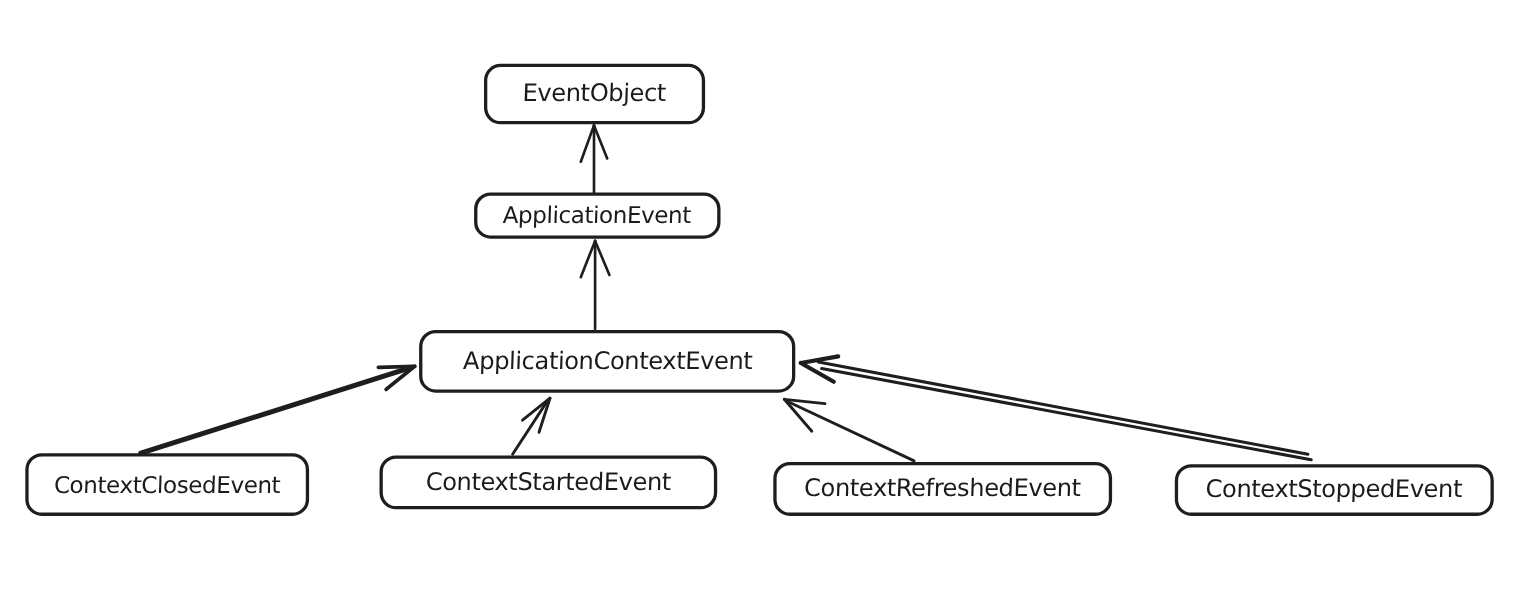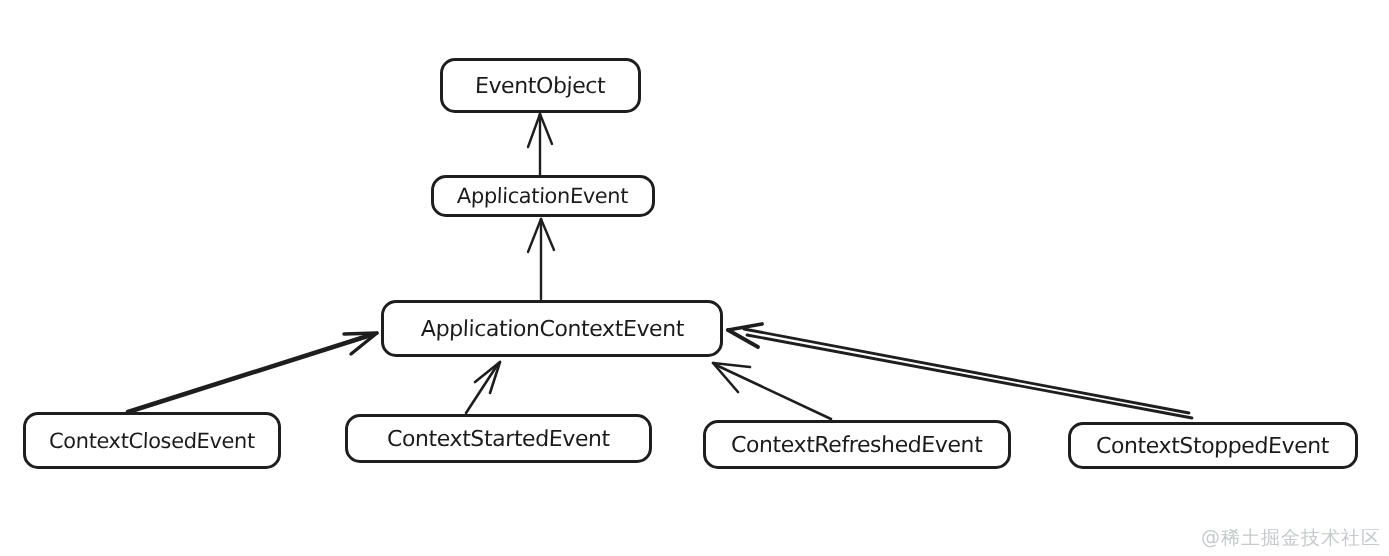--- a/index.html
+++ b/index.html
@@ -116,14 +116,13 @@
   </div>
 
   <div class="node" style="left:703px; top:420px; width:308px; height:49px;">
     <span>ContextRefreshedEvent</span>
   </div>
 
   <div class="node" style="left:1068px; top:422px; width:290px; height:47px;">
     <span>ContextStoppedEvent</span>
   </div>
 
-  <div class="watermark">@稀土掘金技术社区</div>
 </div>
 
 </body></html>

